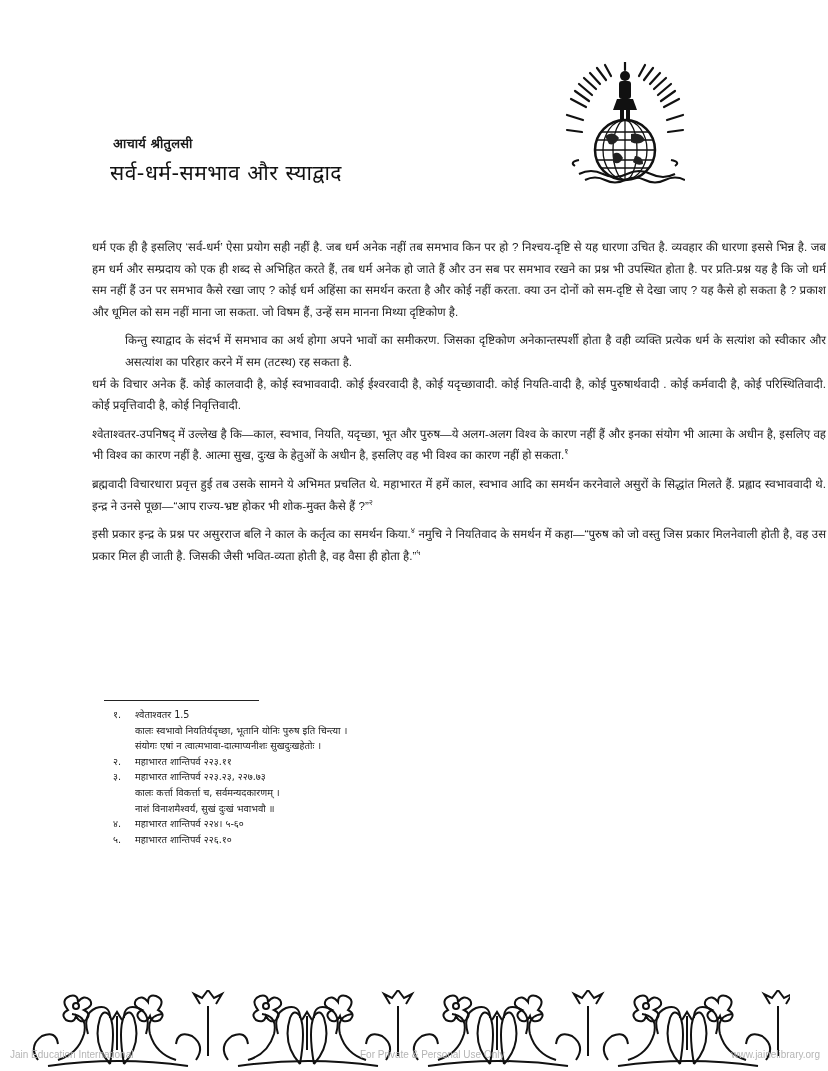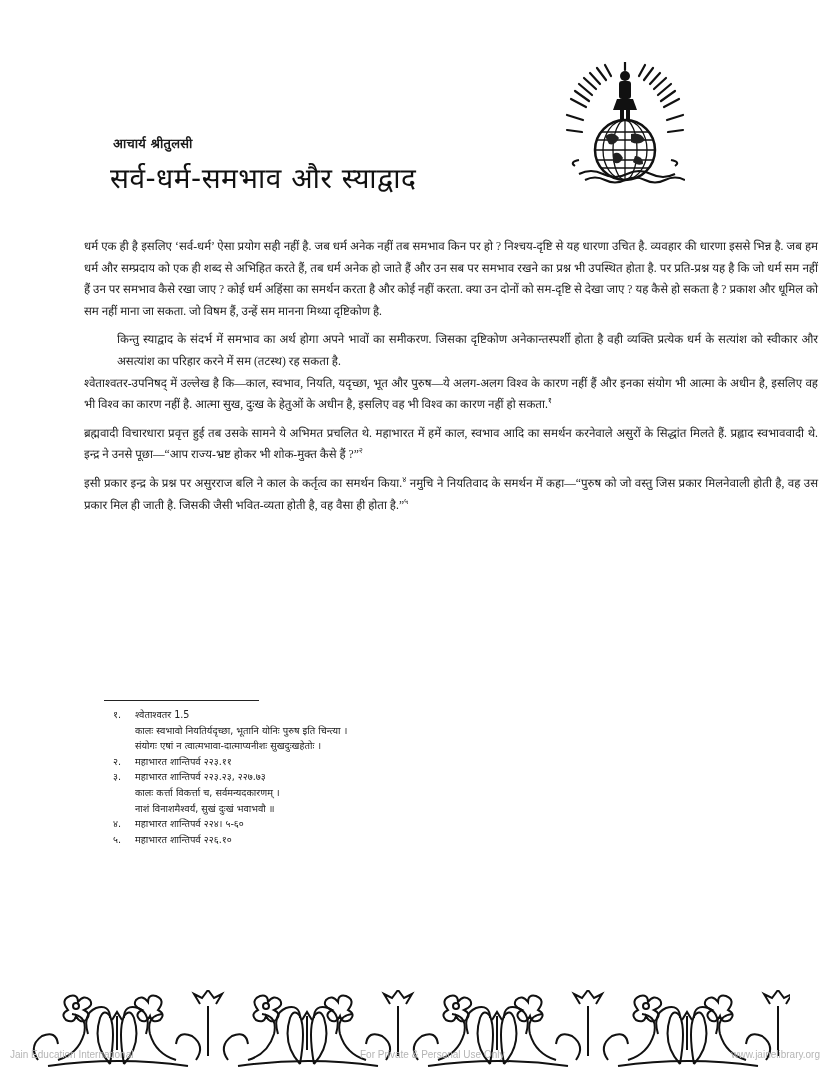--- a/index.html
+++ b/index.html
@@ -11,31 +11,31 @@
   .page { position: absolute; inset: 0; }
 
   
   .author {
     position: absolute; left: 113px; top: 134px;
     font-size: 13px; font-weight: bold; letter-spacing: 0.2px;
     font-family: "DejaVu Sans", sans-serif;
   }
   .title {
     position: absolute; left: 110px; top: 158px;
-    font-size: 28px; font-weight: normal;
+    font-size: 21px; font-weight: normal;
     font-family: "DejaVu Sans", sans-serif;
     letter-spacing: 0.5px; color: #111;
     white-space: nowrap;
   }
   .emblem { position: absolute; left: 565px; top: 62px; width: 120px; height: 126px; }
 
   
   .body {
-    position: absolute; left: 84px; top: 236px; width: 734px;
-    font-family: Liberation Serif, serif;
+    position: absolute; left: 92px; top: 236px; width: 734px;
+    font-family: Liberation Sans, sans-serif;
     font-size: 11.6px; line-height: 21.6px; color: #1c1c1c;
   }
   .para { margin: 0 0 7px 0; text-align: justify; text-align-last: left; }
   .para.tight { margin-bottom: 0; margin-left: 33px; }
   sup { font-size: 8px; line-height: 0; }
 
   
   .fn-rule {
     position: absolute; left: 104px; top: 700px; width: 155px; height: 0;
     border-top: 1.5px solid #222;
@@ -129,20 +129,23 @@
   </svg>
 
   <div class="body">
     <p class="para">
       <span>धर्म एक ही है इसलिए ‘सर्व-धर्म’ ऐसा प्रयोग सही नहीं है. जब धर्म अनेक नहीं तब समभाव किन पर हो ? निश्चय-दृष्टि से यह धारणा उचित है. व्यवहार की धारणा इससे भिन्न है. जब हम धर्म और सम्प्रदाय को एक ही शब्द से अभिहित करते हैं, तब धर्म अनेक हो जाते हैं और उन सब पर समभाव रखने का प्रश्न भी उपस्थित होता है. पर प्रति-प्रश्न यह है कि जो धर्म सम नहीं हैं उन पर समभाव कैसे रखा जाए ? कोई धर्म अहिंसा का समर्थन करता है और कोई नहीं करता. क्या उन दोनों को सम-दृष्टि से देखा जाए ? यह कैसे हो सकता है ? प्रकाश और धूमिल को सम नहीं माना जा सकता. जो विषम हैं, उन्हें सम मानना मिथ्या दृष्टिकोण है.</span>
     </p>
     <p class="para tight">
       <span>किन्तु स्याद्वाद के संदर्भ में समभाव का अर्थ होगा अपने भावों का समीकरण. जिसका दृष्टिकोण अनेकान्तस्पर्शी होता है वही व्यक्ति प्रत्येक धर्म के सत्यांश को स्वीकार और असत्यांश का परिहार करने में सम (तटस्थ) रह सकता है.</span>
     </p>
     <p class="para">
+      <span>धर्म के विचार अनेक हैं. कोई कालवादी है, कोई स्वभाववादी. कोई ईश्वरवादी है, कोई यदृच्छावादी. कोई नियति-वादी है, कोई पुरुषार्थवादी . कोई कर्मवादी है, कोई परिस्थितिवादी. कोई प्रवृत्तिवादी है, कोई निवृत्तिवादी.</span>
+    </p>
+    <p class="para">
       <span>श्वेताश्वतर-उपनिषद् में उल्लेख है कि—काल, स्वभाव, नियति, यदृच्छा, भूत और पुरुष—ये अलग-अलग विश्व के कारण नहीं हैं और इनका संयोग भी आत्मा के अधीन है, इसलिए वह भी विश्व का कारण नहीं है. आत्मा सुख, दुःख के हेतुओं के अधीन है, इसलिए वह भी विश्व का कारण नहीं हो सकता.</span><sup>१</sup>
     </p>
     <p class="para">
       <span>ब्रह्मवादी विचारधारा प्रवृत्त हुई तब उसके सामने ये अभिमत प्रचलित थे. महाभारत में हमें काल, स्वभाव आदि का समर्थन करनेवाले असुरों के सिद्धांत मिलते हैं. प्रह्लाद स्वभाववादी थे. इन्द्र ने उनसे पूछा—“आप राज्य-भ्रष्ट होकर भी शोक-मुक्त कैसे हैं ?”</span><sup>२</sup>
     </p>
     <p class="para">
       <span>इसी प्रकार इन्द्र के प्रश्न पर असुरराज बलि ने काल के कर्तृत्व का समर्थन किया.</span><sup>४</sup><span> नमुचि ने नियतिवाद के समर्थन में कहा—“पुरुष को जो वस्तु जिस प्रकार मिलनेवाली होती है, वह उस प्रकार मिल ही जाती है. जिसकी जैसी भवित-व्यता होती है, वह वैसा ही होता है.”</span><sup>५</sup>
     </p>
   </div>
 

